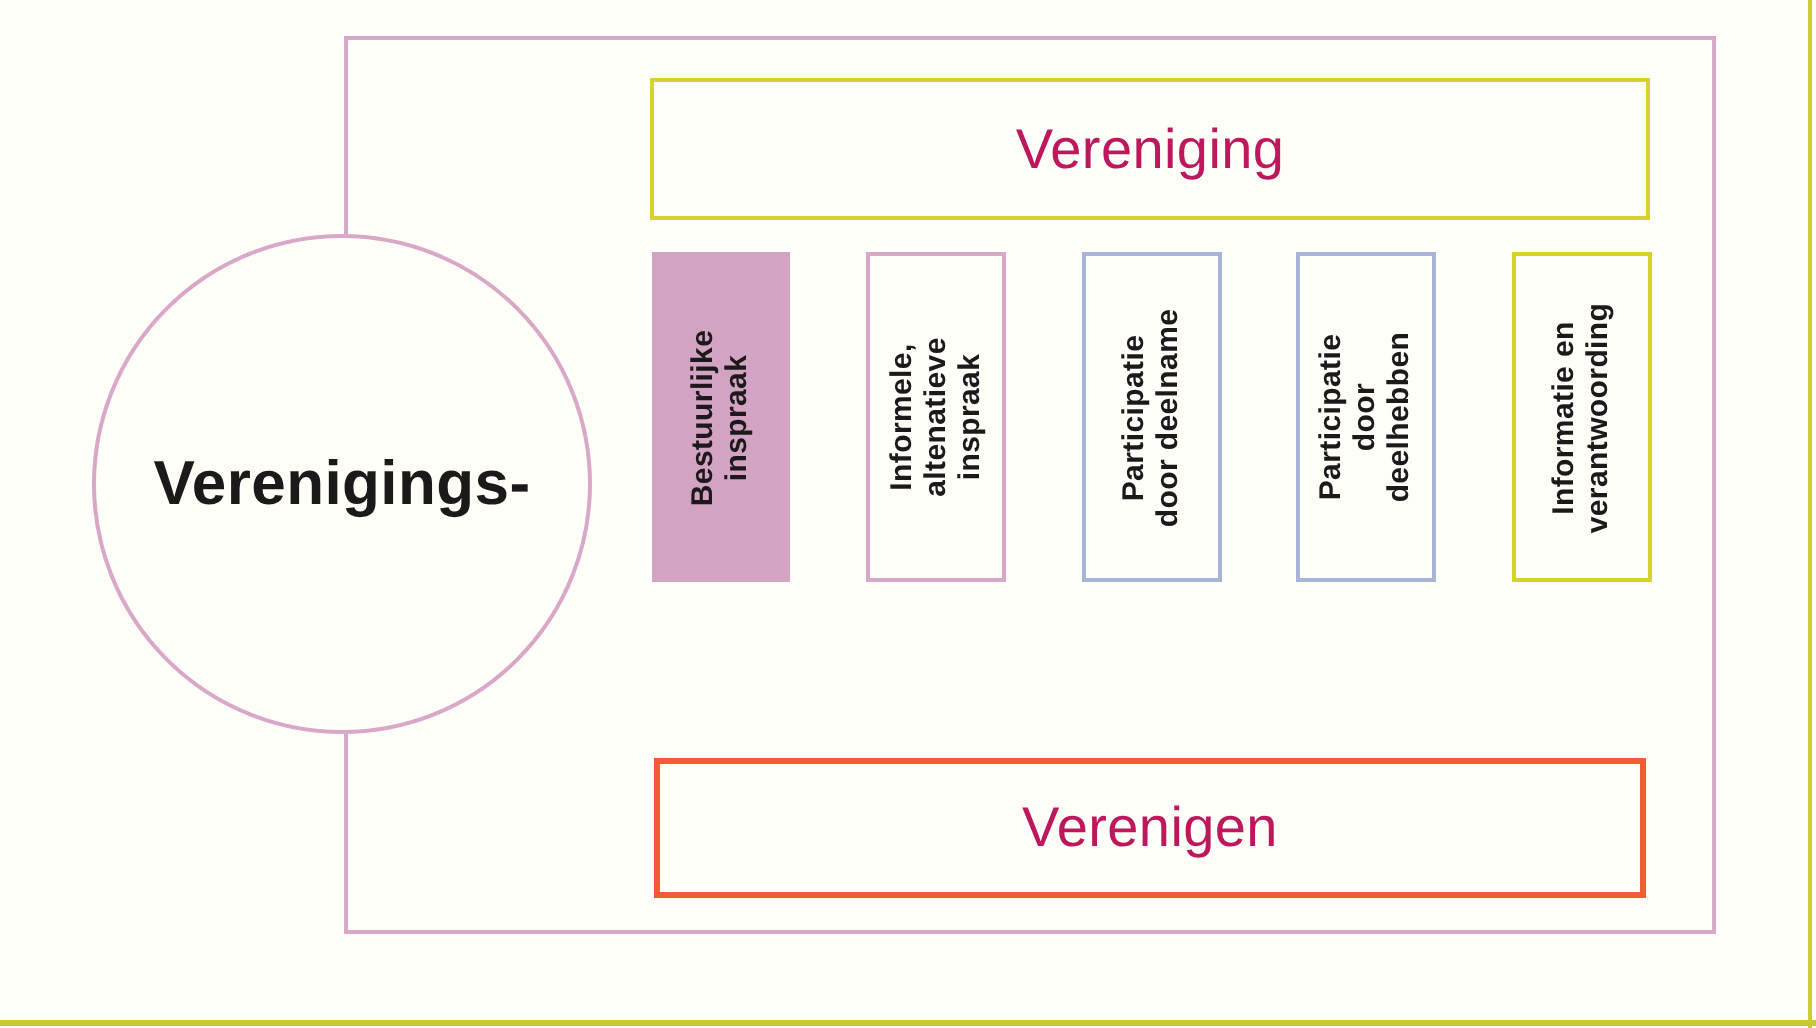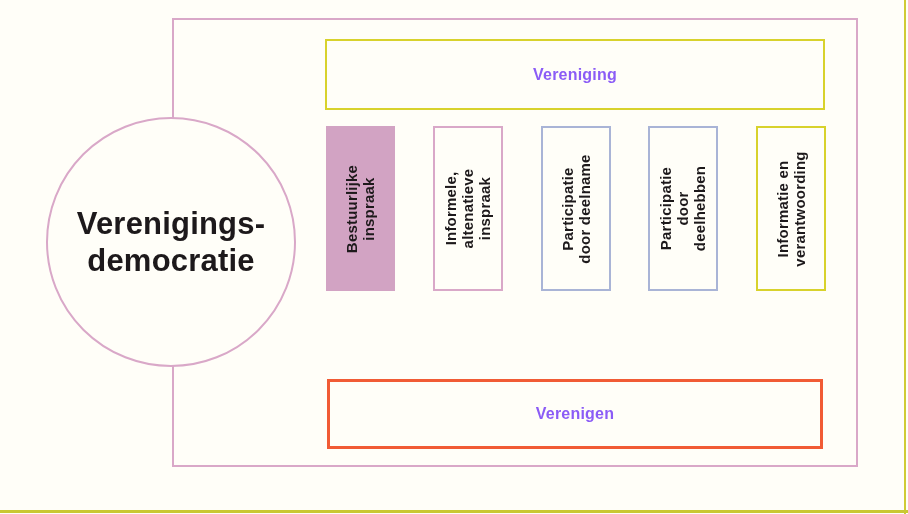--- a/index.html
+++ b/index.html
@@ -45,21 +45,21 @@
   }
   
   .hbox{
     position:absolute;
     box-sizing:border-box;
     display:flex;align-items:center;justify-content:center;
     background:transparent;
     z-index:2;
   }
   .hbox .hlabel{
-    font-size:16px;font-weight:700;color:#8b5cf6;letter-spacing:0.2px;
+    font-size:28px;font-weight:400;color:#be185d;letter-spacing:0.2px;
   }
   .vereniging-box{left:325px;top:39px;width:500px;height:71px;border:2px solid #d8d22c;}
   .ondersteuning-box{left:325px;top:293px;width:500px;height:70px;border:2px dashed #93a5cd;z-index:1;}
   .verenigen-box{left:327px;top:379px;width:496px;height:70px;border:3px solid #f15b35;justify-content:center;}
   
   .vcol{
     position:absolute;top:126px;height:165px;
     box-sizing:border-box;
     display:flex;align-items:center;justify-content:center;
     background:#fffef8;
@@ -85,21 +85,20 @@
 
 <div id="stage">
 
   <div class="frame-line-right"></div>
   <div class="frame-line-bottom"></div>
 
   <div class="outer-rect"></div>
 
   <div class="circle">
     <div class="title-line">Verenigings-</div>
-    <div class="title-line">democratie</div>
   </div>
 
   <div class="hbox vereniging-box">
     <span class="hlabel">Vereniging</span>
   </div>
 
   <div class="vcol col-bestuurlijke">
     <div class="vtext">
       <div class="vline">Bestuurlijke</div>
       <div class="vline">inspraak</div>

